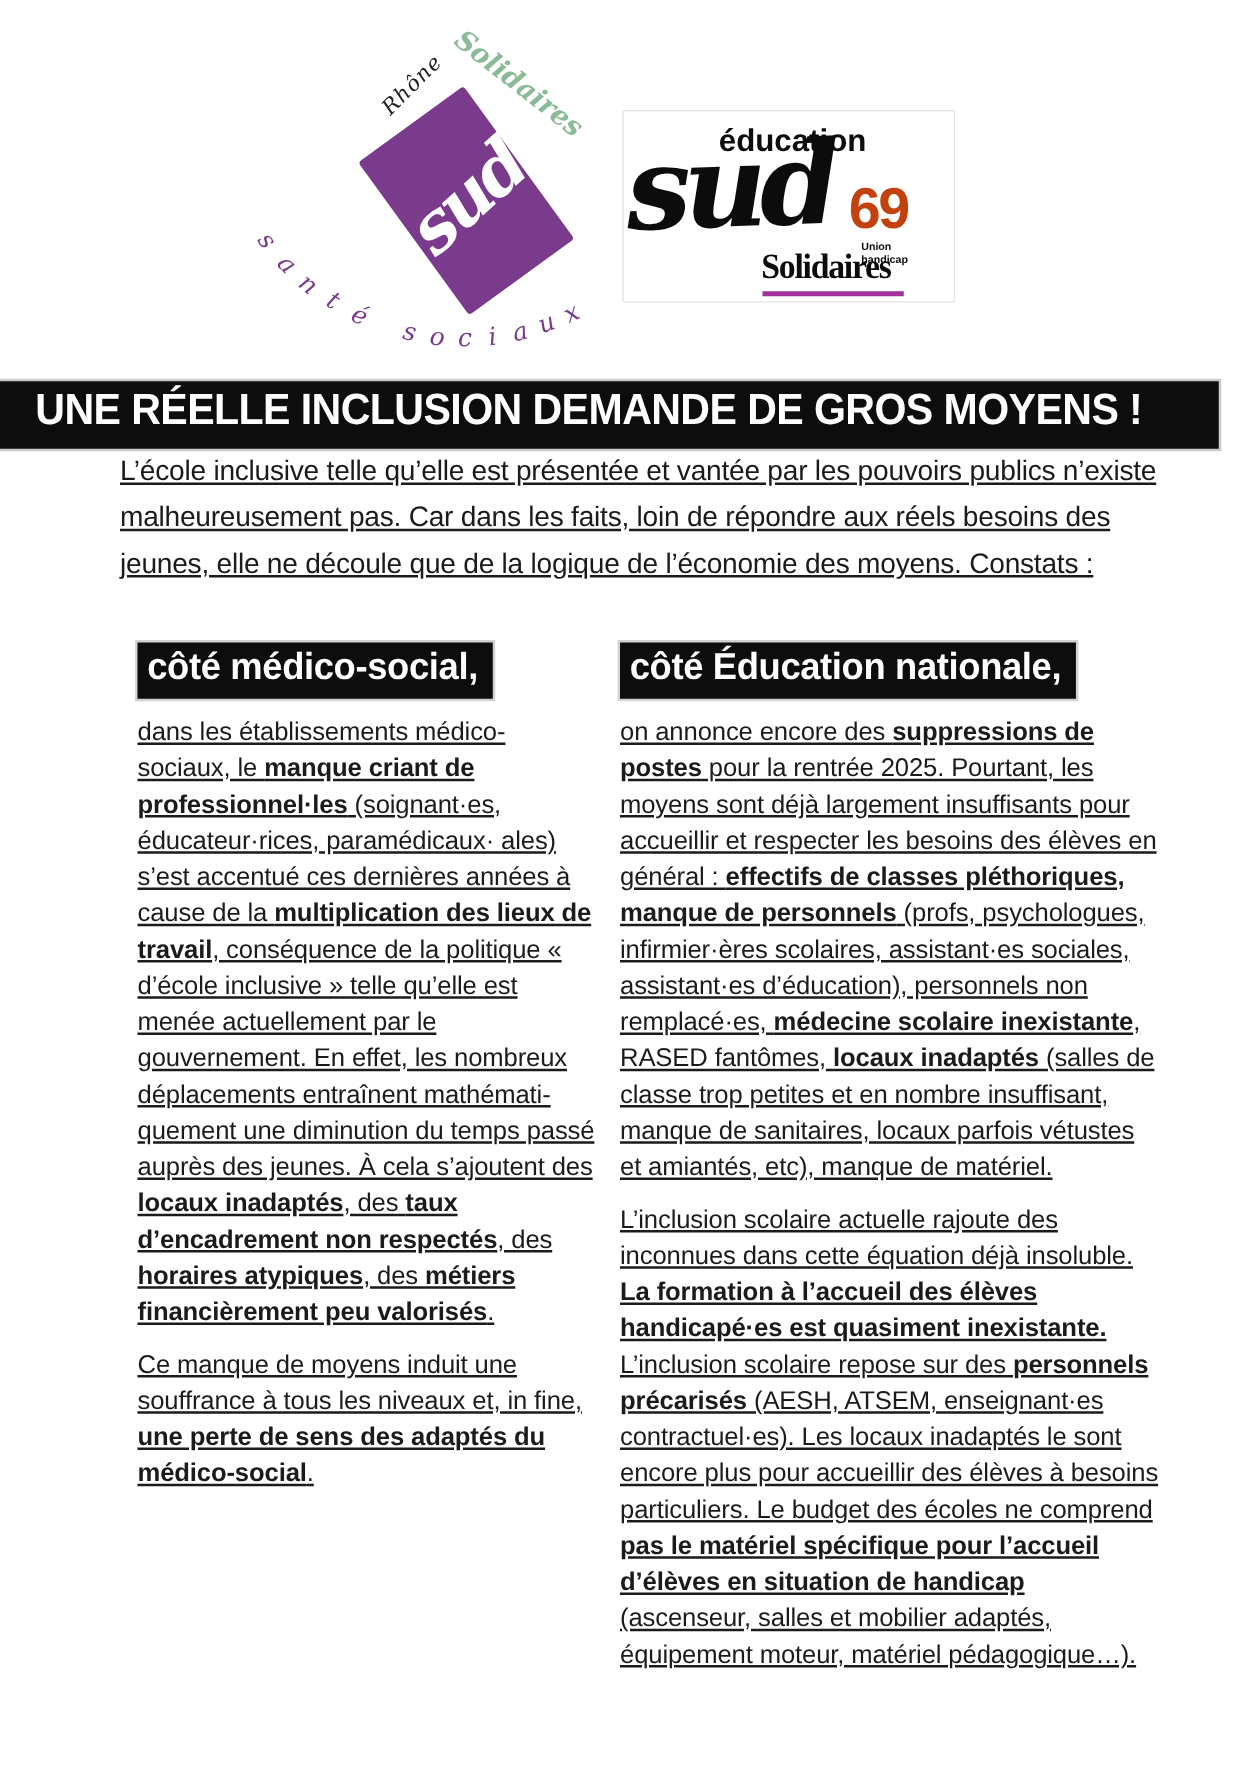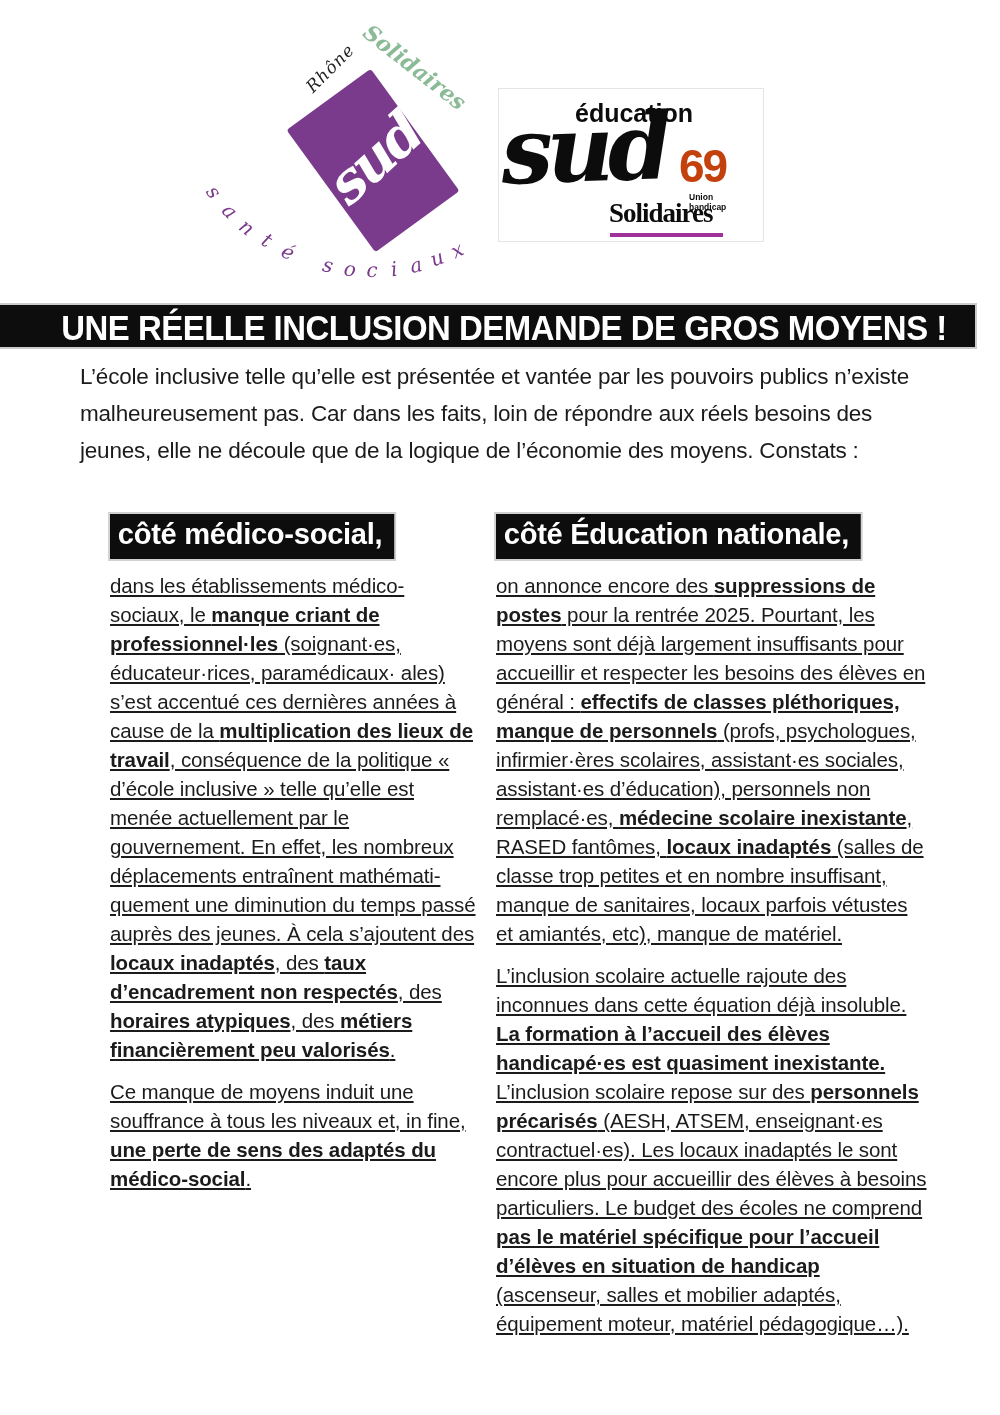--- a/index.html
+++ b/index.html
@@ -33,28 +33,28 @@
   .dept-number{position:absolute;left:180px;top:50px;font-weight:700;font-size:46px;color:#c2410c;
              letter-spacing:-2px;}
   .union-label{position:absolute;left:190px;top:104px;font-size:8.5px;line-height:1.15;
              font-weight:700;color:#0c0c0c;}
   .solidaires-black{position:absolute;left:110px;top:108px;font-family:"Liberation Serif",serif;
              font-weight:700;font-size:27px;color:#0c0c0c;letter-spacing:-1px;
              transform:scaleY(1.05);transform-origin:top left;}
   .solidaires-underline{position:absolute;left:111px;top:144px;width:113px;height:4px;}
 
   
-  .banner{position:absolute;left:0;top:305px;width:975px;height:42px;line-height:46px;
-          text-align:right;box-shadow:0 0 0 2px rgba(140,140,140,0.45);}
+  .banner{position:absolute;left:0;top:305px;width:975px;height:54px;line-height:46px;
+          text-align:left;box-shadow:0 0 0 2px rgba(140,140,140,0.45);}
   .banner span{display:inline-block;transform:scaleX(0.94);font-weight:700;font-size:35px;
           letter-spacing:-0.5px;}
 
   
-  .intro{position:absolute;left:80px;top:358px;width:848px;font-size:22.5px;line-height:37px;
-         letter-spacing:-0.2px;}
+  .intro{position:absolute;left:96px;top:358px;width:848px;font-size:22.5px;line-height:37px;
+         letter-spacing:-0.2px;text-decoration:underline;}
 
   
   .columns{position:absolute;left:80px;top:514px;width:845px;display:grid;
            grid-template-columns:368px 431px;column-gap:18px;margin-left:30px;}
   .black-box{display:inline-block;color:#fff;font-weight:700;font-size:30px;
            padding:3px 12px 8px 8px;letter-spacing:-0.3px;transform:scaleX(0.97);
            transform-origin:left center;box-shadow:0 0 0 2px rgba(140,140,140,0.4);
            white-space:nowrap;}
   .col-body{margin-top:12px;font-size:20.5px;line-height:29px;letter-spacing:-0.1px;text-decoration:underline;}
   .col-body p{margin:0 0 13px 0;}

